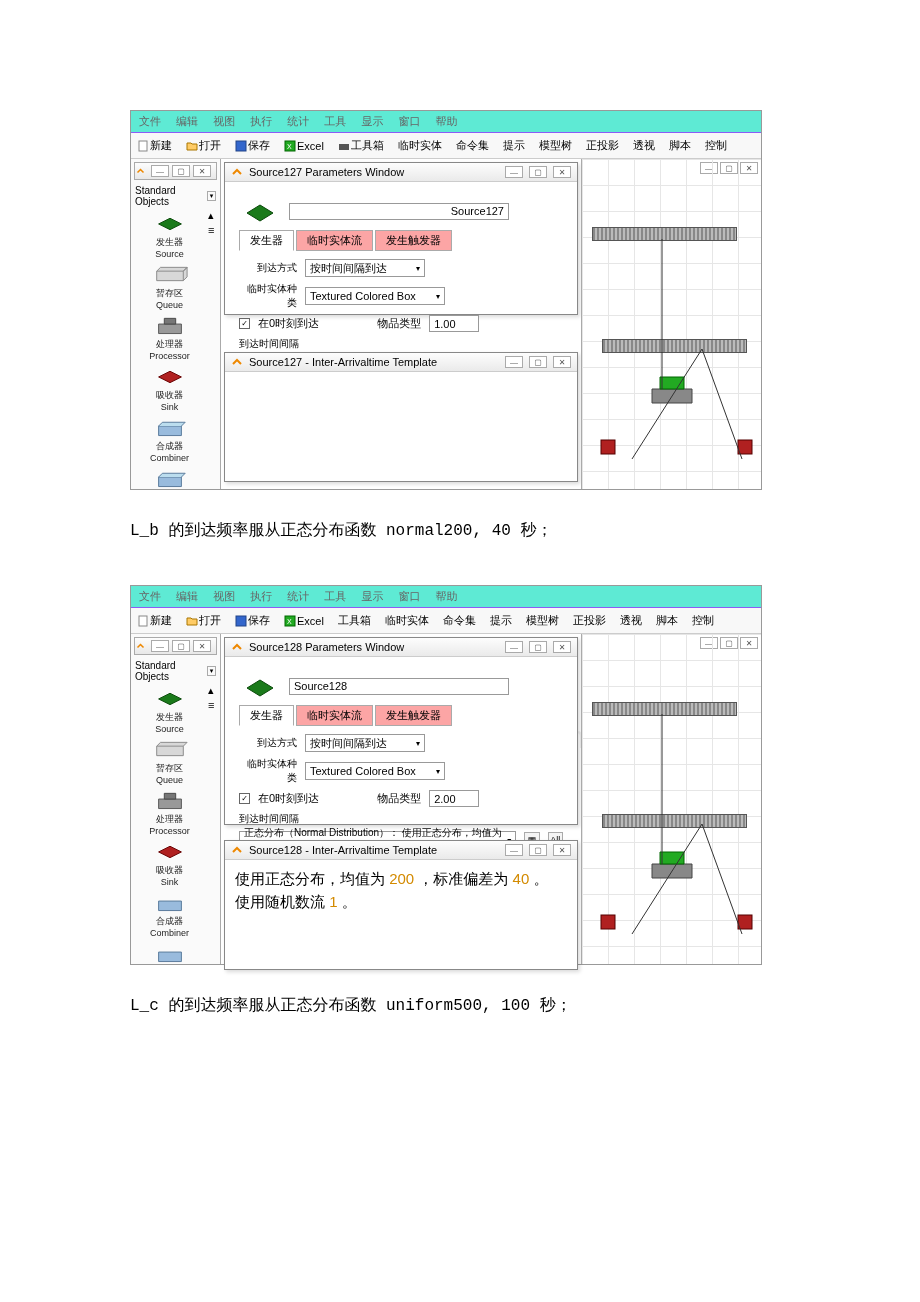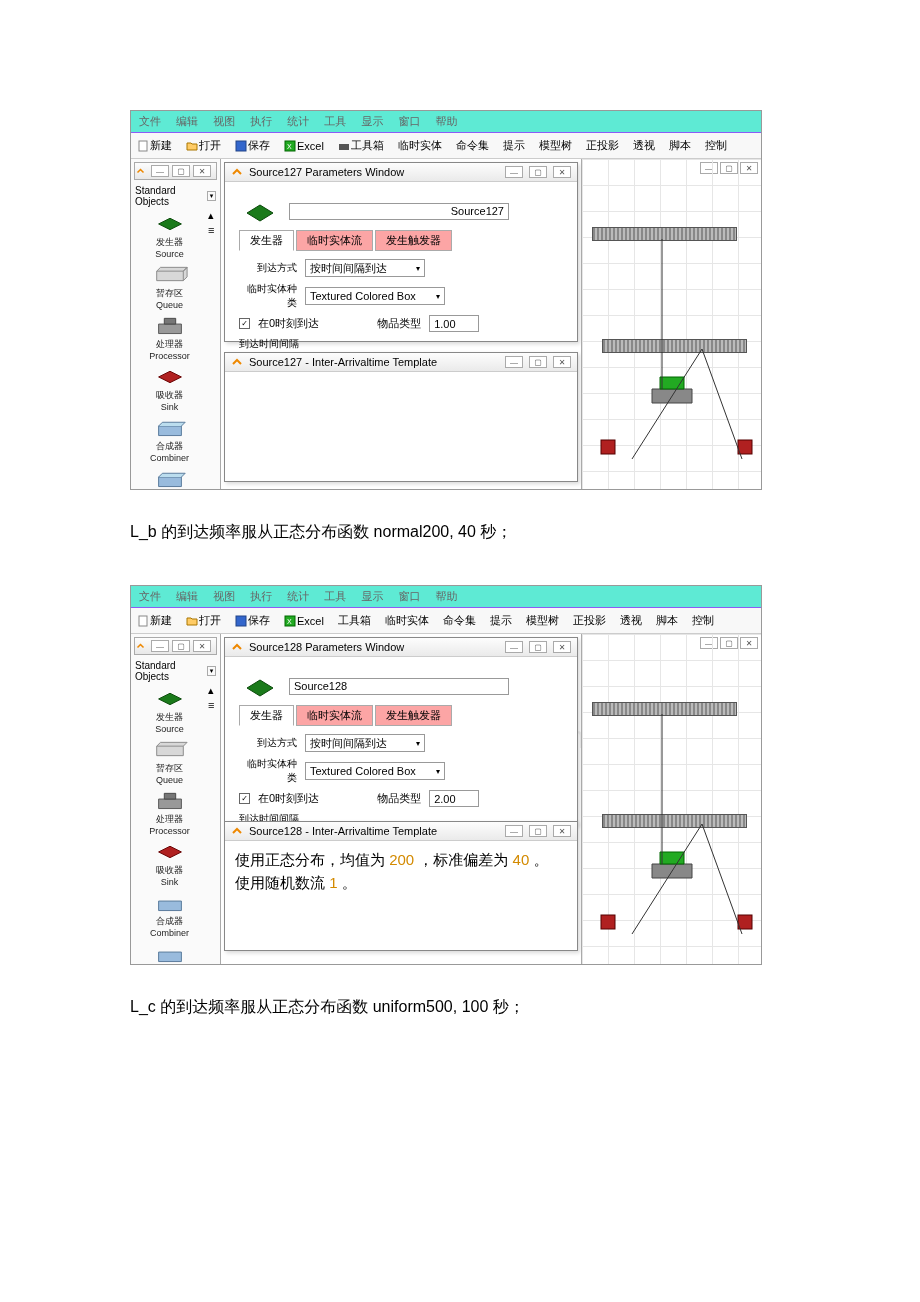--- a/index.html
+++ b/index.html
@@ -34,21 +34,21 @@
 .tabs{display:flex;gap:2px;margin:4px 0 8px}
 .tab{border:1px solid #aaa;padding:2px 10px;font-size:11px;background:#fca5a5}
 .tab.act{background:#fff;border-bottom-color:#fff}
 .chk{width:11px;height:11px;border:1px solid #666;display:inline-flex;align-items:center;justify-content:center;font-size:8px}
 .tmpl{position:absolute;background:#fff;border:1px solid #888;left:3px;right:3px;box-shadow:2px 2px 4px rgba(0,0,0,.15)}
 .tmpl .bodyt{padding:8px 10px;font-size:15px;line-height:1.5}
 .tmpl .bodyt .o{color:#d38a00}
 .canvas{width:180px;background:#fff;border-left:1px solid #aaa;position:relative;overflow:hidden}
 .grid{position:absolute;inset:0;background-image:linear-gradient(#e6e6e6 1px,transparent 1px),linear-gradient(90deg,#e6e6e6 1px,transparent 1px);background-size:26px 26px}
 .conv{position:absolute;height:14px;background:repeating-linear-gradient(90deg,#888 0 2px,#bbb 2px 4px);border:1px solid #555}
-.caption{font-size:16px;font-family:Liberation Sans, sans-serif;margin:12px 0 40px;line-height:1.7}
+.caption{font-size:16px;font-family:Liberation Mono, monospace;margin:12px 0 40px;line-height:1.7}
 .pbtn{border:1px solid #aaa;width:16px;height:16px;display:inline-flex;align-items:center;justify-content:center;font-size:9px;background:#f4f4f4}
 .wm{position:absolute;top:40%;left:50%;transform:translate(-50%,-50%);font-size:32px;color:rgba(0,0,0,.06);pointer-events:none;letter-spacing:4px}
 </style>
 </head>
 <body>
 
 <div class="page">
 
 <div class="ss">
  <div class="menu">
@@ -162,21 +162,21 @@
     </div>
     <div style="width:12px;display:flex;flex-direction:column">
               <span class="dd">▴</span>
               <span class="dd" style="margin-top:2px">≡</span>
             </div>
    </div>
   </div>
 
   <div class="mid">
 
-   <div class="pwin" style="height:180px">
+   <div class="pwin" style="height:153px">
     <div class="pwhdr">
      <svg width="12" height="12" viewBox="0 0 12 12">
                 <path d="M2 8 L6 4 L10 8" stroke="#e80" fill="none" stroke-width="2"></path>
               </svg>
      <span class="t">Source127  Parameters Window</span>
      <span class="wb">—</span>
               <span class="wb">▢</span>
               <span class="wb">✕</span>
     </div>
     <div class="pwbody">
@@ -406,21 +406,21 @@
       <input class="inp" style="width: 50px;" value="2.00">
      </div>
      <div style="font-size:10px;margin-top:2px">到达时间间隔</div>
      <div class="row">
       <span class="sel" style="width:290px;font-size:10px">正态分布（Normal Distribution）： 使用正态分布，均值为 10  ，标准</span>
       <span class="pbtn">▦</span>
                 <span class="pbtn">All</span>
      </div>
     </div>
    </div>
-   <div class="tmpl" style="top:187px;height:130px">
+   <div class="tmpl" style="top:206px;height:130px">
     <div class="pwhdr">
      <svg width="12" height="12" viewBox="0 0 12 12">
                 <path d="M2 8 L6 4 L10 8" stroke="#e80" fill="none" stroke-width="2"></path>
               </svg>
      <span class="t">Source128 - Inter-Arrivaltime Template</span>
      <span class="wb">—</span>
               <span class="wb">▢</span>
               <span class="wb">✕</span>
     </div>
     <div class="bodyt">

